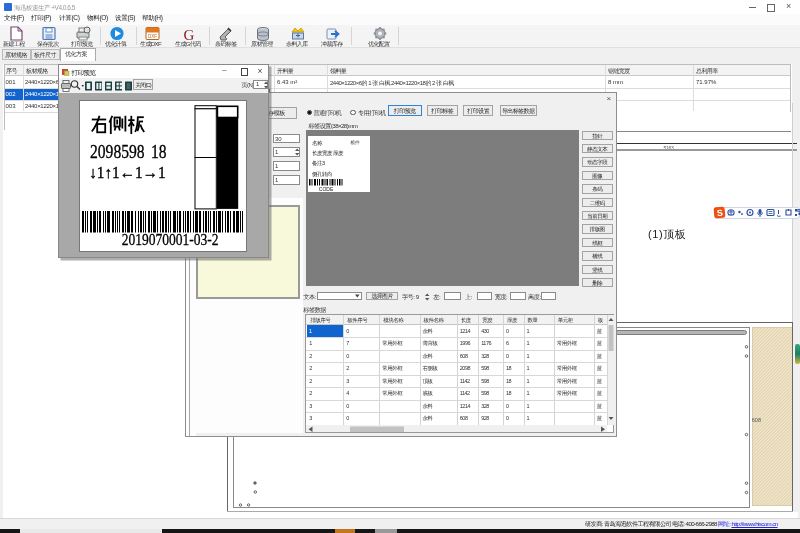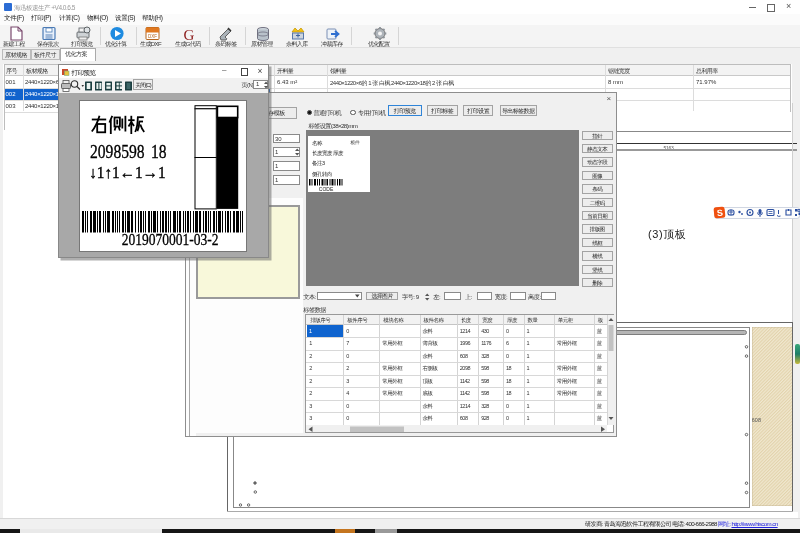--- a/index.html
+++ b/index.html
@@ -145,21 +145,21 @@
 <div id="diagram">
 
  <div class="a" style="left:185px;top:130.7px;width:606px;height:1px;background:#888;"></div>
  <div class="a" style="left:185px;top:143.1px;width:612px;height:1.2px;background:#333;"></div>
  <div class="a tx" style="left:663.5px;top:144.6px;font-size:5px;letter-spacing:-0.3px;color:#555;">5163</div>
  <div class="a" style="left:185px;top:148.7px;width:612px;height:0.9px;background:#999;"></div>
  <div class="a" style="left:185px;top:150.2px;width:612px;height:1.1px;background:#999;"></div>
 
  <div class="a" style="left:791.5px;top:103px;width:1px;height:409px;background:#cfcfcf;"></div>
 
- <div class="a tx" style="left:648px;top:227px;font-size:11px;letter-spacing:0.6px;color:#222;">(3)顶板</div>
+ <div class="a tx" style="left:648px;top:227px;font-size:11px;letter-spacing:0.6px;color:#222;">(1)顶板</div>
 
  <div class="a" style="left:227.4px;top:321.8px;width:566.1px;height:190px;background:#fff;border:1.4px solid #666;box-sizing:border-box;"></div>
  <div class="a" style="left:232.7px;top:326.5px;width:517.5px;height:181px;background:#fff;border:1px solid #888;box-sizing:border-box;"></div>
 
  <div class="a" style="left:233.5px;top:330.3px;width:513px;height:4.9px;background:#b5b5b5;border:1px solid #7d7d7d;border-radius:2.5px;box-sizing:border-box;"></div>
 
  <svg class="a" style="left:751.5px;top:326.5px;" width="40.5" height="179">
   <defs>
         <pattern id="hp" width="2.3" height="2.3" patternTransform="rotate(45)" patternUnits="userSpaceOnUse">
     <rect width="2.3" height="2.3" fill="#f0e7ce"></rect>

